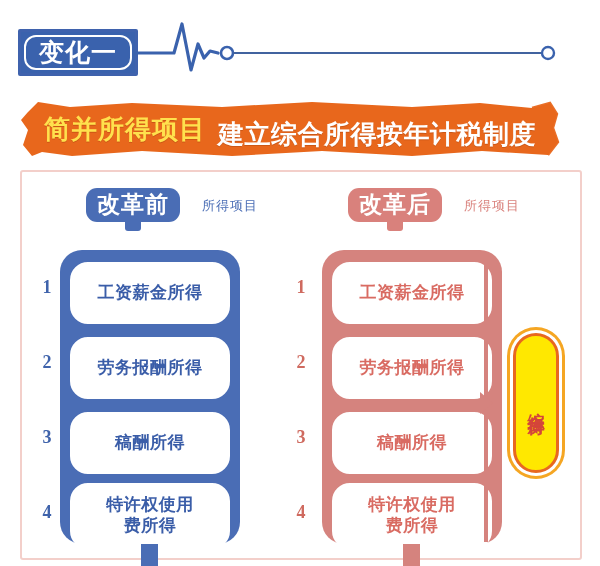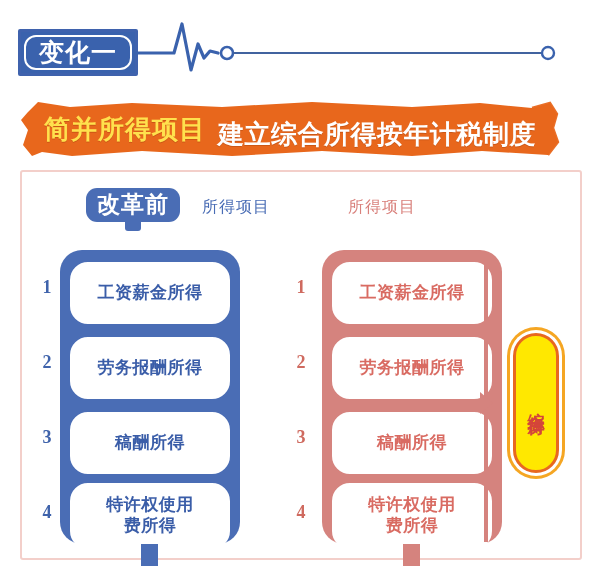--- a/index.html
+++ b/index.html
@@ -132,21 +132,21 @@
     transform: translateX(-50%);
     bottom: -9px;
     width: 16px; height: 10px;
     border-bottom-left-radius: 3px;
     border-bottom-right-radius: 3px;
   }
   .head-badge.blue::after { background: #4a6db5; }
   .head-badge.red::after  { background: #d9817c; }
 
   .head-sub {
-    font-size: 16px;
+    font-size: 13px;
     font-weight: normal;
     letter-spacing: 1px;
     padding-top: 9px;
   }
   .head-sub.blue { color: #4a6db5; }
   .head-sub.red  { color: #d9817c; }
 
   
   .col-bar {
     position: absolute;
@@ -276,20 +276,21 @@
   </div>
 
   <div id="card"></div>
 
   <div class="col-header" id="header-before">
     <span class="head-badge blue">改革前</span>
     <span class="head-sub blue">所得项目</span>
   </div>
 
   <div class="col-header" id="header-after">
+    <span class="head-badge red">改革后</span>
     <span class="head-sub red">所得项目</span>
   </div>
 
   <div class="col-bar blue" id="col-before">
       <div class="item-pill" style="top: 12px; height: 62px;">
         <span class="item-label">工资薪金所得</span>
       </div>
       <div class="item-pill" style="top: 87px; height: 62px;">
         <span class="item-label">劳务报酬所得</span>
       </div>

